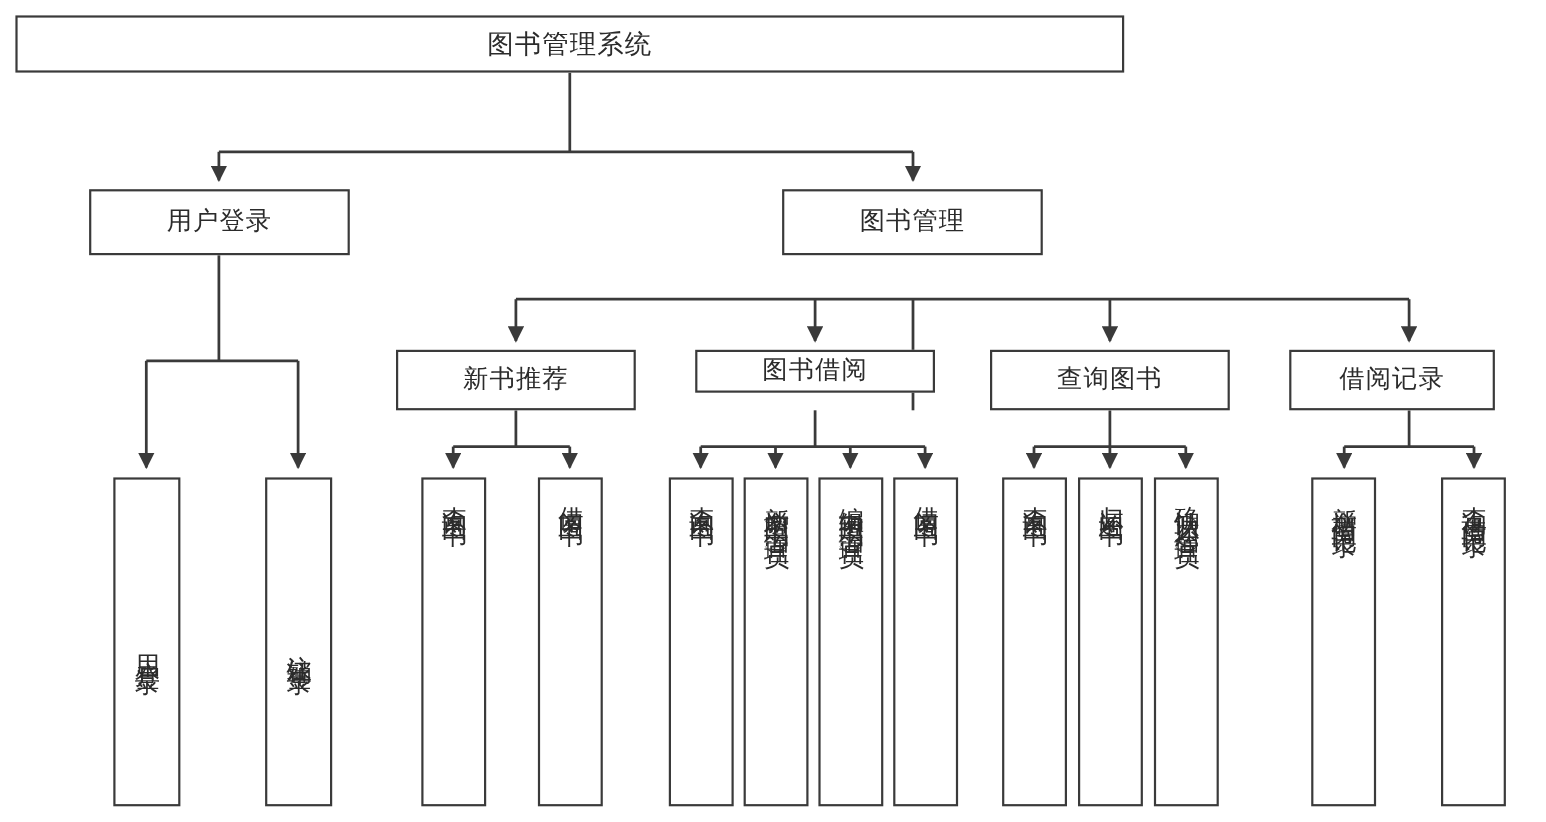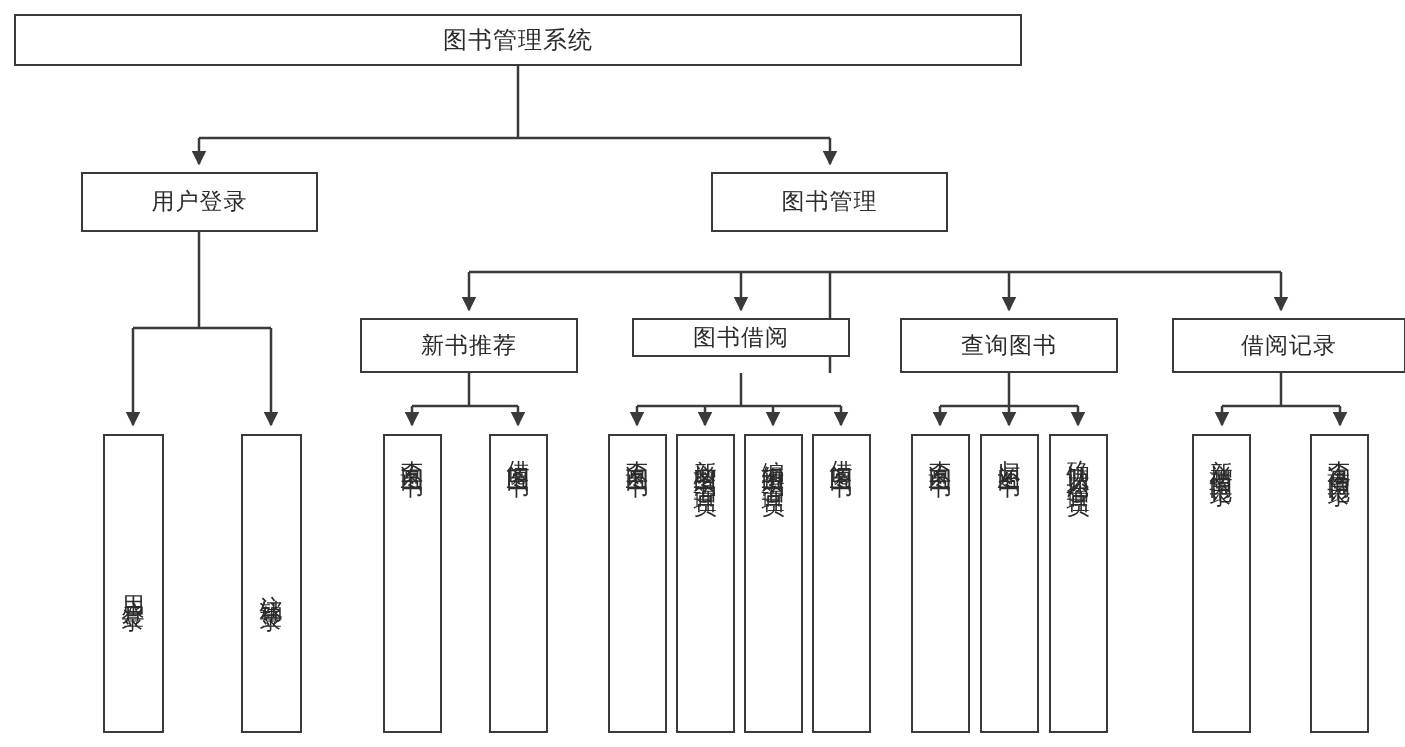--- a/index.html
+++ b/index.html
@@ -145,21 +145,21 @@
   </div>
 
   <div class="node node-horizontal" style="left:632px; top:318px; width:218px; height:39px;">
     <span>图书借阅</span>
   </div>
 
   <div class="node node-horizontal" style="left:900px; top:318px; width:218px; height:55px;">
     <span>查询图书</span>
   </div>
 
-  <div class="node node-horizontal" style="left:1172px; top:318px; width:234px; height:55px;">
+  <div class="node node-horizontal" style="left:1172px; top:318px; width:187px; height:55px;">
     <span>借阅记录</span>
   </div>
 
   <div class="node node-vertical" style="left:103px; top:434px; width:61px; height:299px;">
     <span class="vlabel centered">用户登录</span>
   </div>
 
   <div class="node node-vertical" style="left:241px; top:434px; width:61px; height:299px;">
     <span class="vlabel centered">注销登录</span>
   </div>

